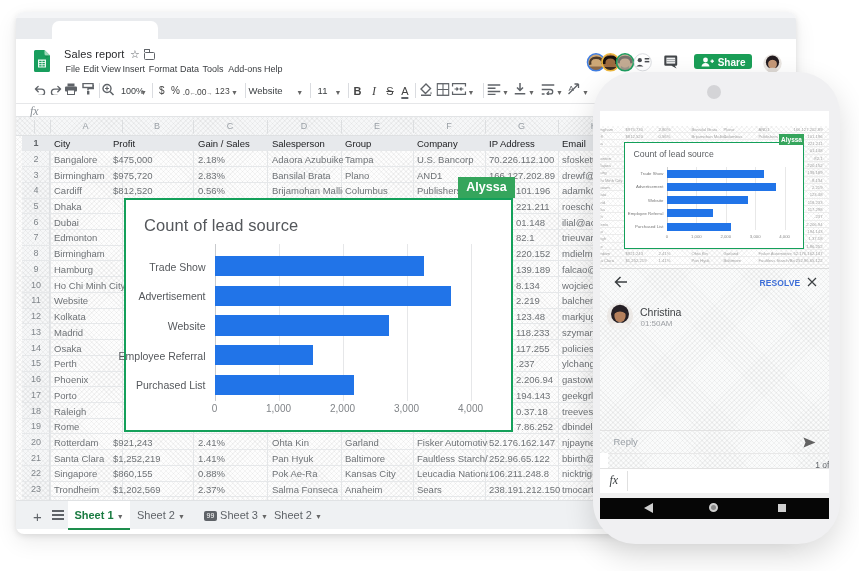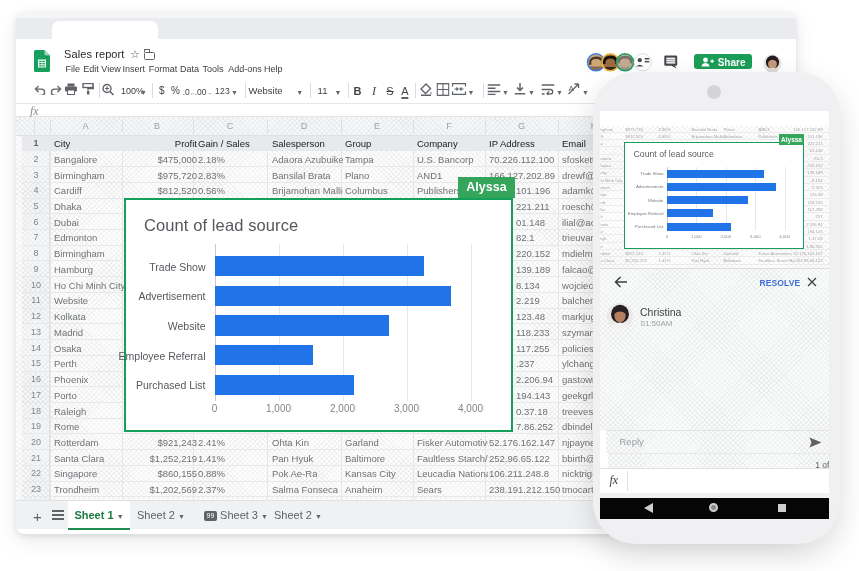--- a/index.html
+++ b/index.html
@@ -34,21 +34,21 @@
 #colhdr { position:absolute; left:0; top:0; width:100%; height:18.6px; background:repeating-linear-gradient(45deg, rgba(60,60,60,.05) 0 1px, transparent 1px 3.5px), repeating-linear-gradient(-45deg, rgba(60,60,60,.05) 0 1px, transparent 1px 3.5px), #f6f7f8; border-bottom:1px solid #dfe1e3; }
 .cl { position:absolute; top:4px; font-size:9px; color:#9aa0a6; transform:translateX(-50%); }
 .cvl { position:absolute; top:3px; height:13px; width:1px; background:#dcdee0; }
 .gvl { position:absolute; top:18.6px; bottom:0; width:1px; background:#e4e6e8; }
 #rownumcol { position:absolute; left:6px; top:18.6px; width:28px; bottom:0; background:repeating-linear-gradient(45deg, rgba(60,60,60,.05) 0 1px, transparent 1px 3.5px), repeating-linear-gradient(-45deg, rgba(60,60,60,.05) 0 1px, transparent 1px 3.5px), #f6f7f8; border-right:1px solid #dfe1e3; }
 .row { position:absolute; left:6px; right:0; height:15.73px; border-bottom:1px solid #e6e8ea; font-size:9.5px; color:#6e7276; white-space:nowrap; }
 .row .rn { position:absolute; left:0; width:28px; text-align:center; font-size:9px; color:#80868b; top:2.5px; }
 .row b { position:absolute; top:2.5px; font-weight:normal; overflow:hidden; }
 .r1 { background:#e7e9ec; color:#202124; font-weight:700; }
 .r1 .rn { color:#5f6368; }
-.cA{left:32px;width:68px;} .cB{left:107px;width:68px;text-align:right;} .cC{left:176px;width:70px;}
+.cA{left:32px;width:68px;} .cB{left:91px;width:68px;} .cC{left:176px;width:70px;}
 .cD{left:250px;width:71px;} .cE{left:323px;width:68px;} .cF{left:395px;width:71px;}
 .cG{left:467px;width:71px;} .cH{left:540px;width:100px;}
 .frag{position:absolute; top:2.5px;}
 
 
 #sheetbar { position:absolute; left:0; top:488px; width:100%; height:29px; background:#eff1f3; border-top:1px solid #e0e2e4; }
 #sheetbar .plus { position:absolute; left:17px; top:7px; font-size:15px; color:#5f6368; }
 #sheetbar .burg { position:absolute; left:36px; top:9px; width:12px; height:10px; border-top:2px solid #5f6368; border-bottom:2px solid #5f6368; }
 #sheetbar .burg:before { content:""; position:absolute; left:0; top:2px; width:12px; height:2px; background:#5f6368; }
 .stab { position:absolute; top:0; height:29px; line-height:29px; font-size:11px; color:#5f6368; }
@@ -651,21 +651,21 @@
           <rect width="26" height="26" fill="#ece9e6"></rect>
           <ellipse cx="13" cy="11" rx="9" ry="9.2" fill="#262025"></ellipse>
           <ellipse cx="13" cy="13" rx="5.6" ry="6.2" fill="#b5805c"></ellipse>
           <path d="M7.4 10.5 q5.6-4.2 11.2 0 l.6-3.6 q-6.2-4.4-12.4 0 Z" fill="#262025"></path>
           <path d="M2.5 26 q1.6-6.4 10.5-6.4 q8.9 0 10.5 6.4 Z" fill="#f3f1ef"></path>
         </g>
       </svg>
       <span class="abs" style="left:40.5px; top:37px; font-size:10.5px; color:#3f4245;">Christina</span>
       <span class="abs" style="left:41px; top:49.5px; font-size:8px; color:#9c9fa3;">01:50AM</span>
     </div>
-    <div class="abs" style="left:6px; top:319px; width:100%; height:22.5px; background:repeating-linear-gradient(45deg, rgba(60,60,60,.05) 0 1px, transparent 1px 3.5px), repeating-linear-gradient(-45deg, rgba(60,60,60,.05) 0 1px, transparent 1px 3.5px), #fafbfb; border-top:1px solid #e2e2e2;">
+    <div class="abs" style="left:0; top:319px; width:100%; height:22.5px; background:repeating-linear-gradient(45deg, rgba(60,60,60,.05) 0 1px, transparent 1px 3.5px), repeating-linear-gradient(-45deg, rgba(60,60,60,.05) 0 1px, transparent 1px 3.5px), #fafbfb; border-top:1px solid #e2e2e2;">
       <span class="abs" style="left:14px; top:5px; font-size:9.5px; color:#9aa0a6;">Reply</span>
       <svg class="abs" style="right:13px; top:5.5px;" width="13" height="11" viewBox="0 0 13 11">
             <path d="M0.5 0.5 L12.5 5.5 L0.5 10.5 L2.5 5.5 Z" fill="#616161"></path>
           </svg>
     </div>
     <div class="abs" style="left:8px; top:341.5px; width:100%; height:15.5px; background:repeating-linear-gradient(45deg, rgba(60,60,60,.05) 0 1px, transparent 1px 3.5px), repeating-linear-gradient(-45deg, rgba(60,60,60,.05) 0 1px, transparent 1px 3.5px), #fafbfb; border-top:1px solid #e8e8e8; text-align:right;">
       <span style="font-size:8.5px; color:#5f6368; line-height:15px;">1 of 1</span>
     </div>
     <div class="abs" style="left:0; top:357px; width:100%; height:24.5px; background:#fff; border-top:1px solid #e2e2e2;">
       <span class="abs" style="left:10px; top:4px; font-family:'Liberation Serif',serif; font-style:italic; font-size:12px; color:#3c4043;">fx</span>

